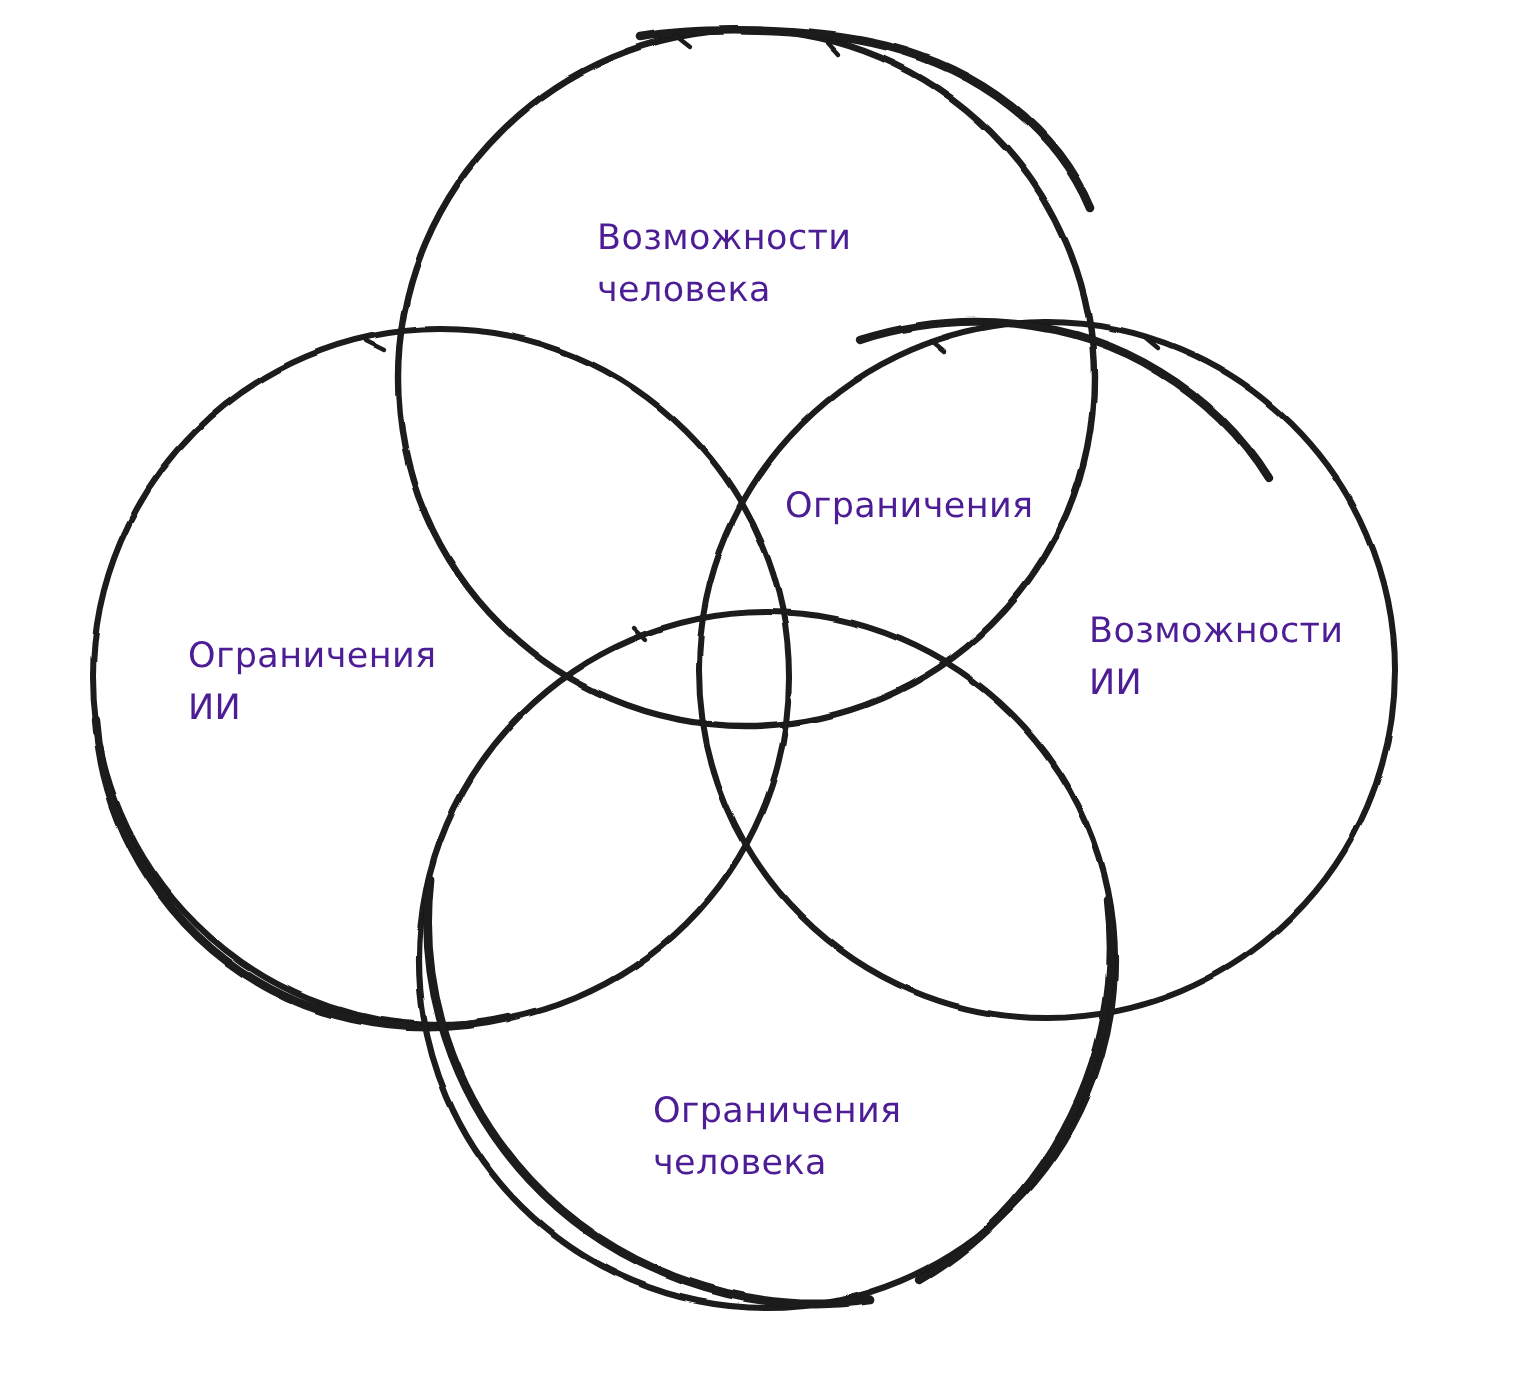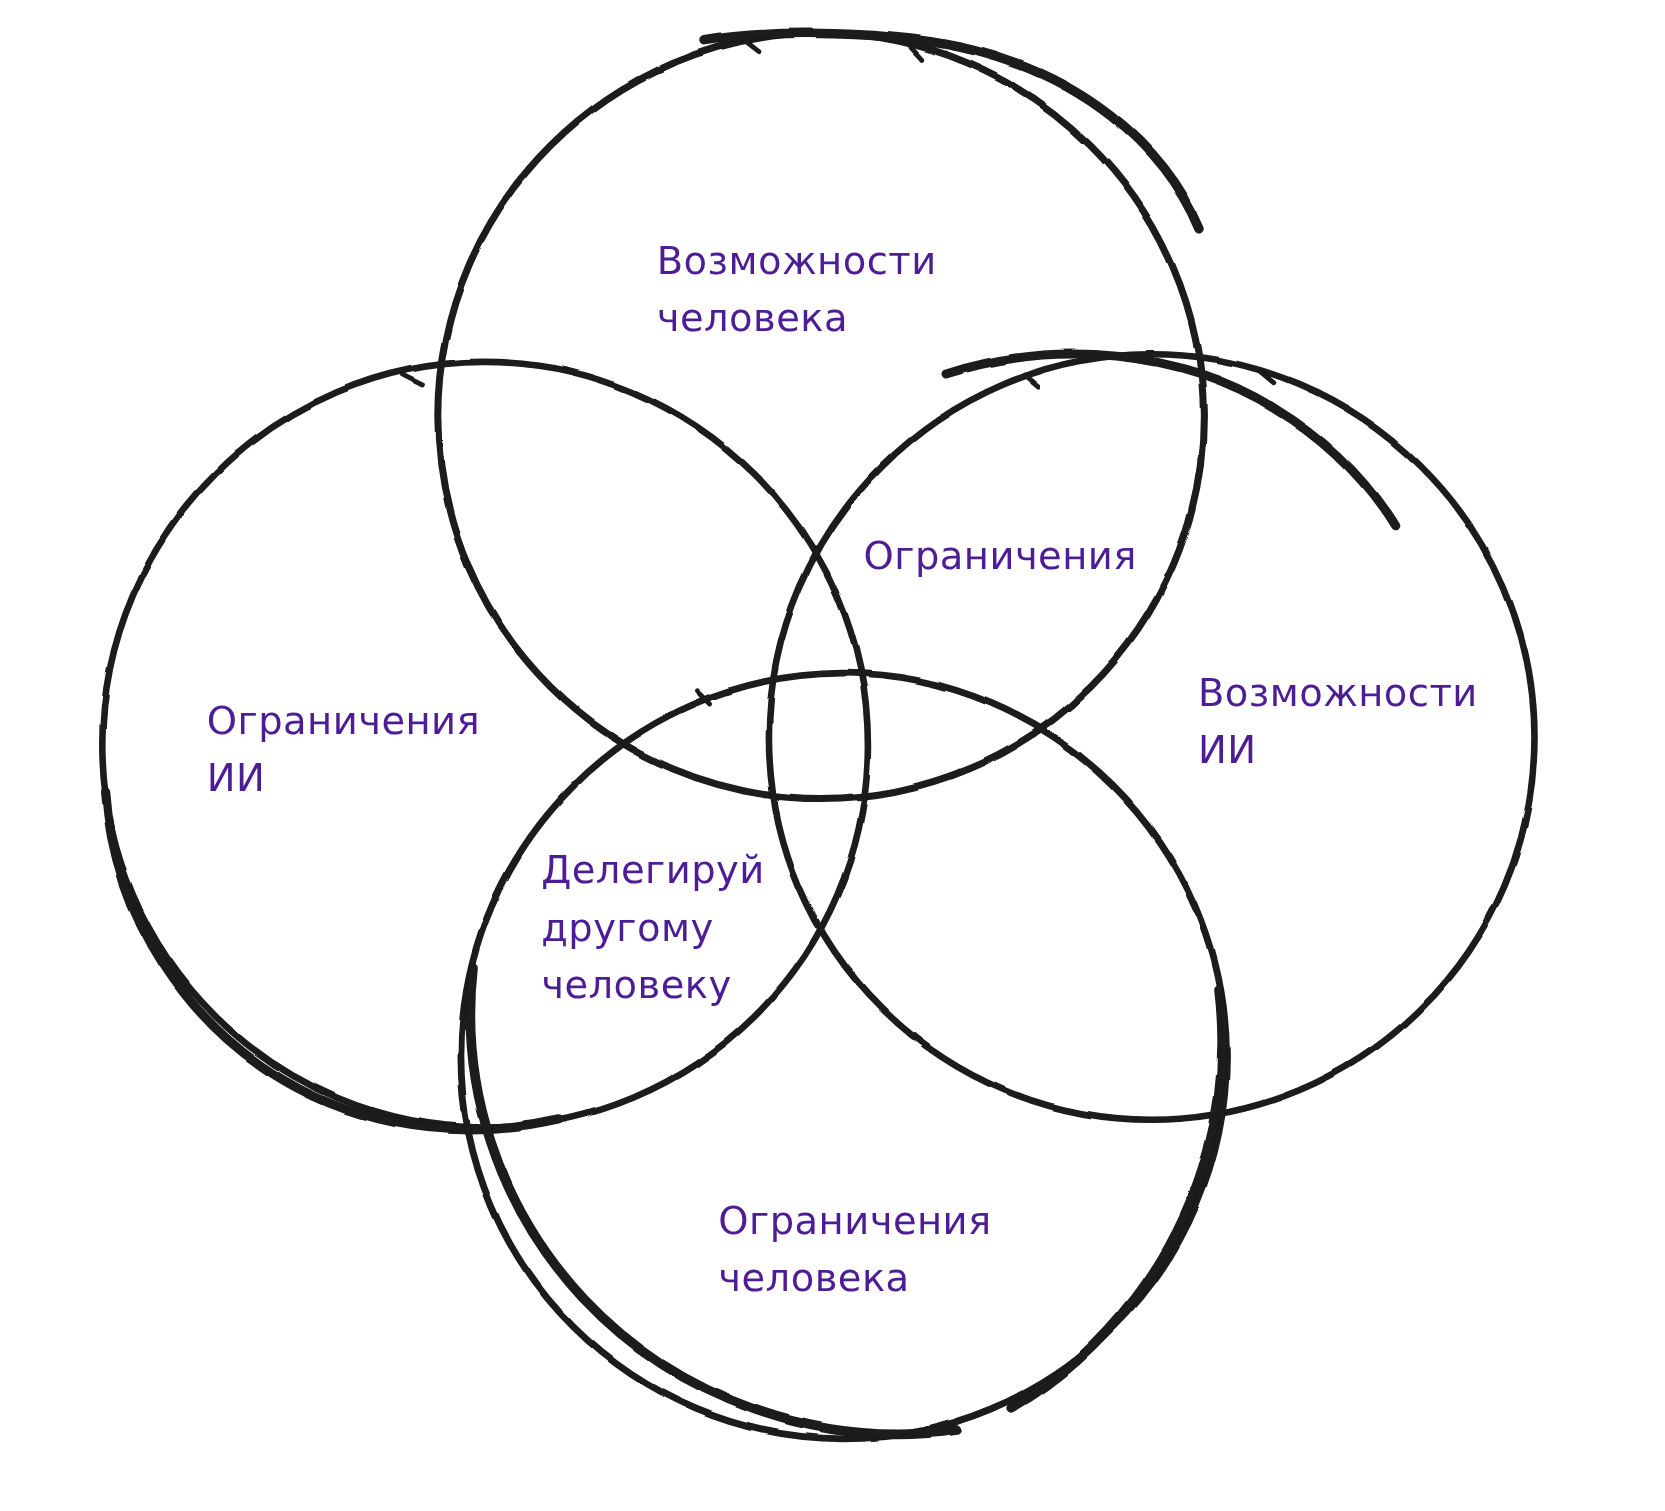--- a/index.html
+++ b/index.html
@@ -161,18 +161,15 @@
 
   <div class="venn-label lbl-right">Возможности
 ИИ</div>
 
   <div class="venn-label lbl-bottom">Ограничения
 человека</div>
 
 
   <div class="venn-label lbl-augment">Ограничения</div>
 
-  <div class="venn-label lbl-delegate">Делегируй
-другому
-человеку</div>
 
 
 </div>
 
 </body></html>

